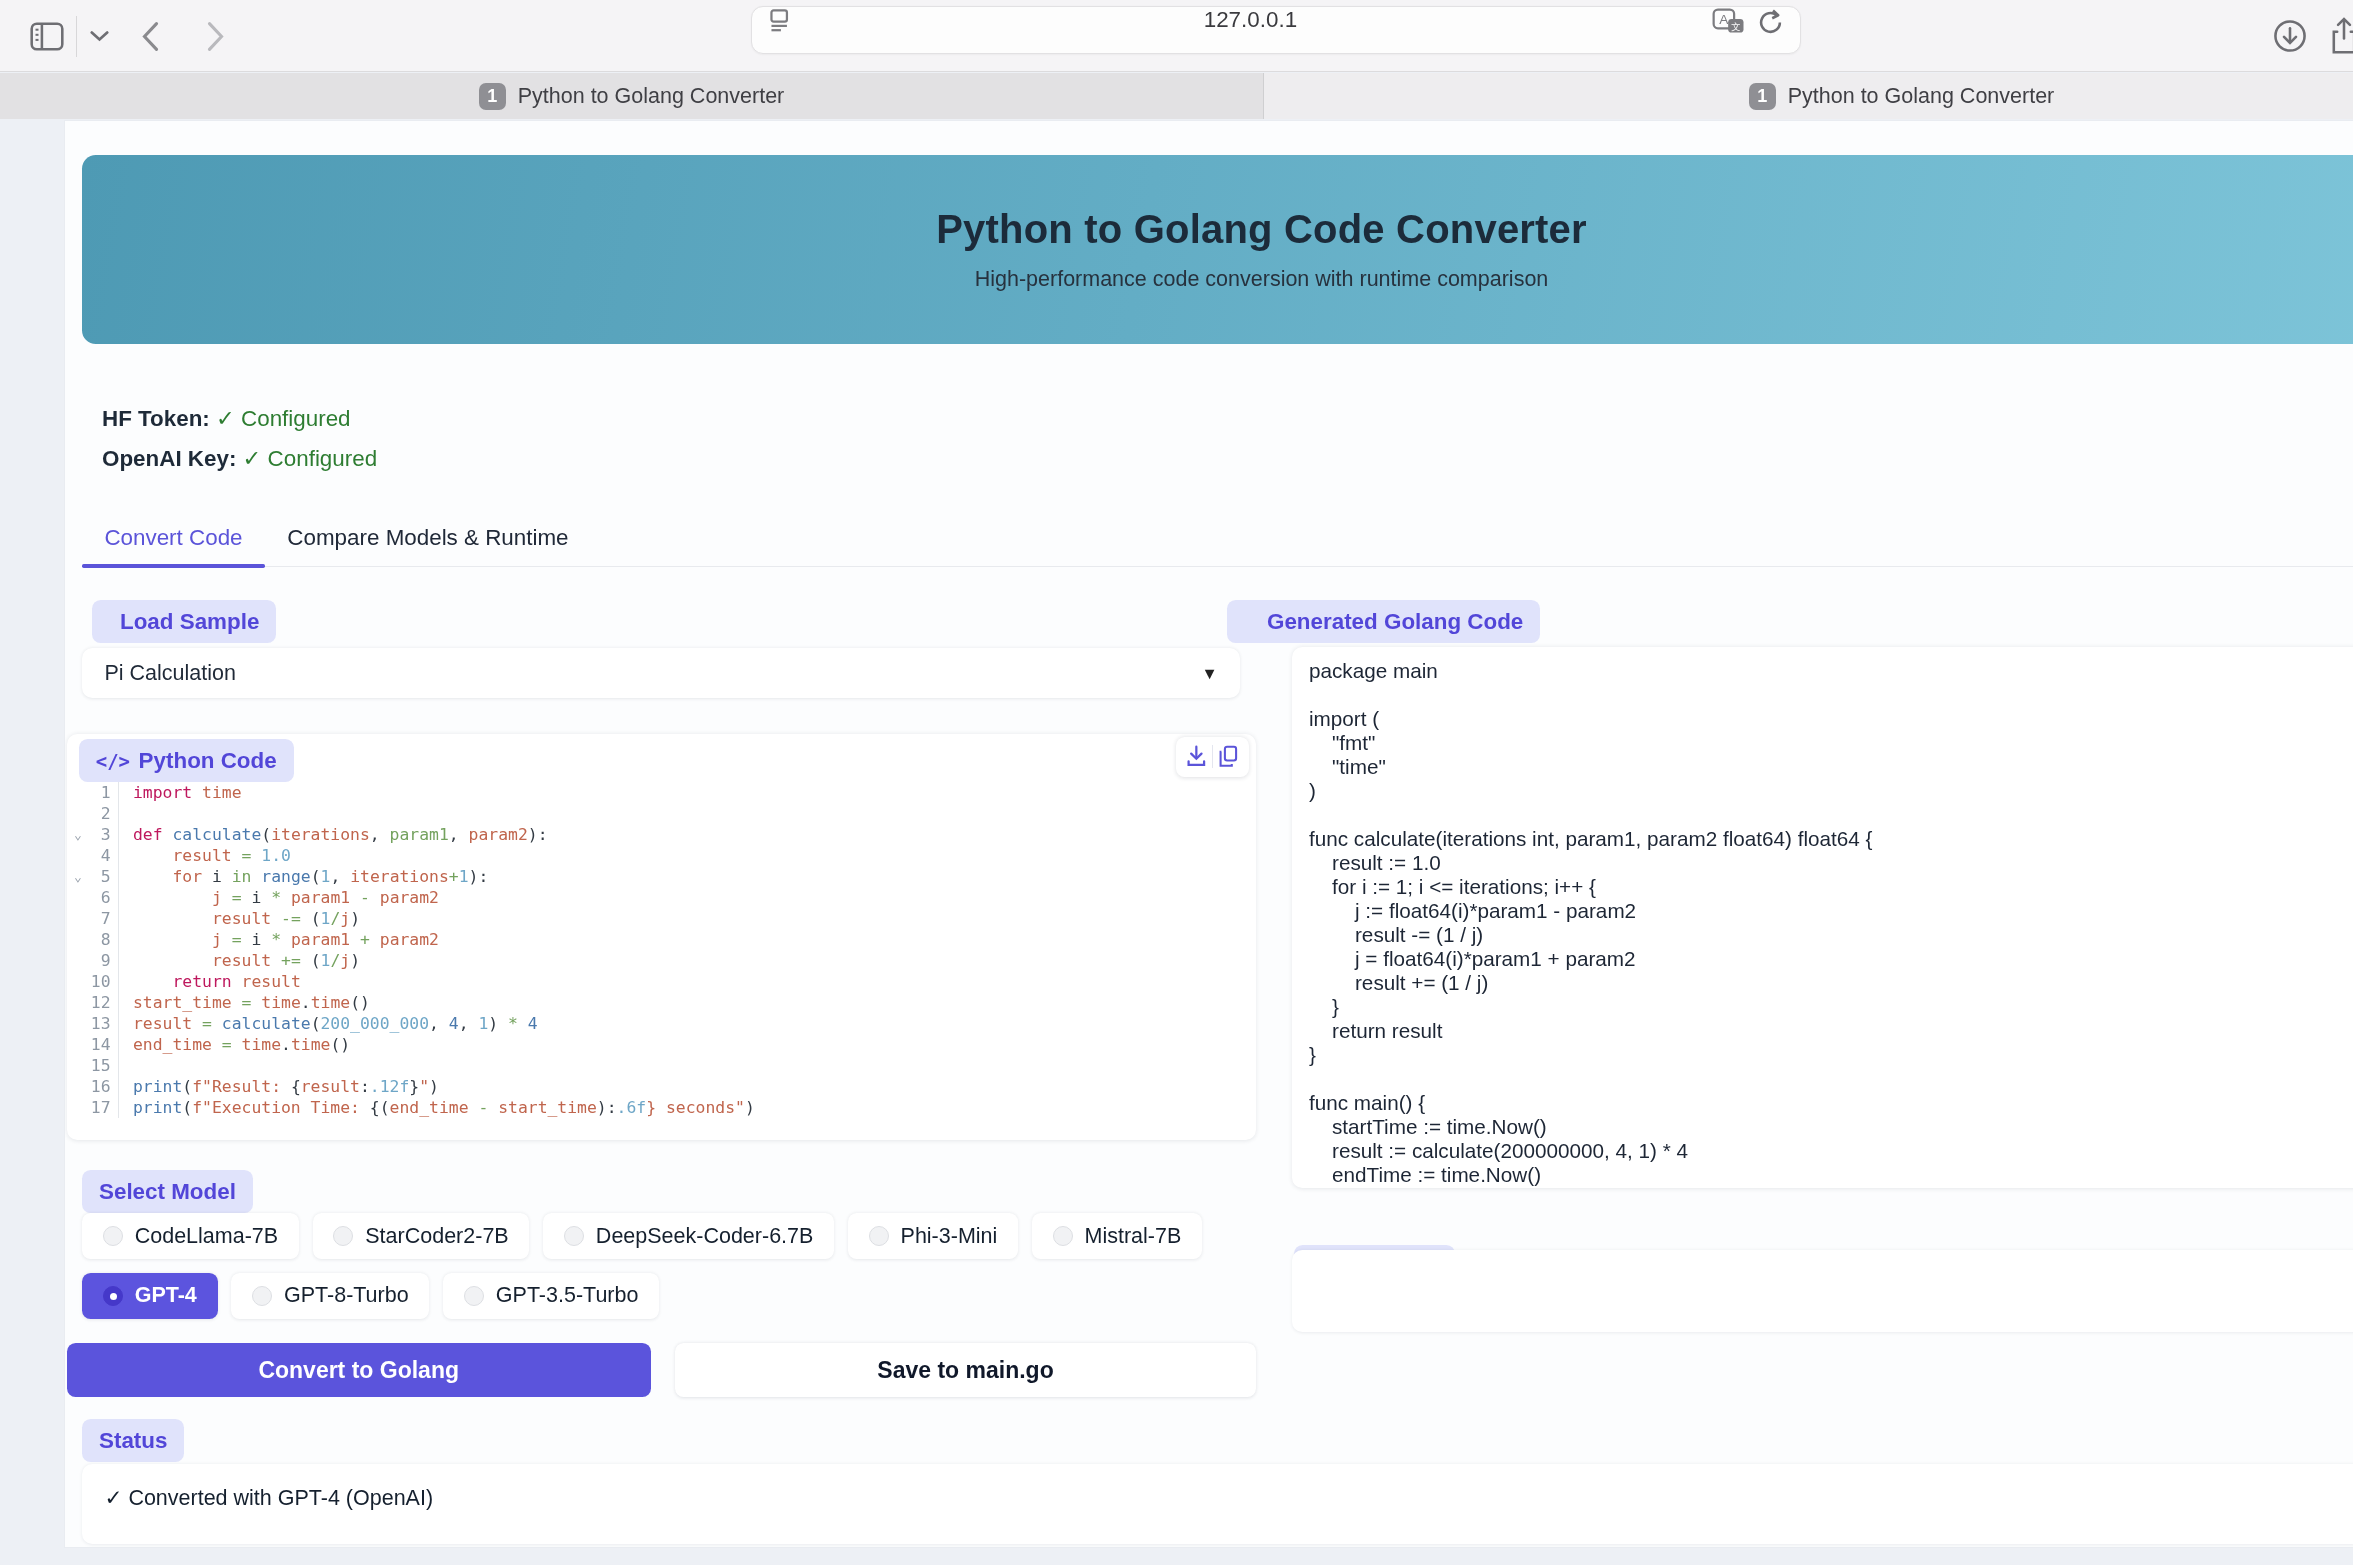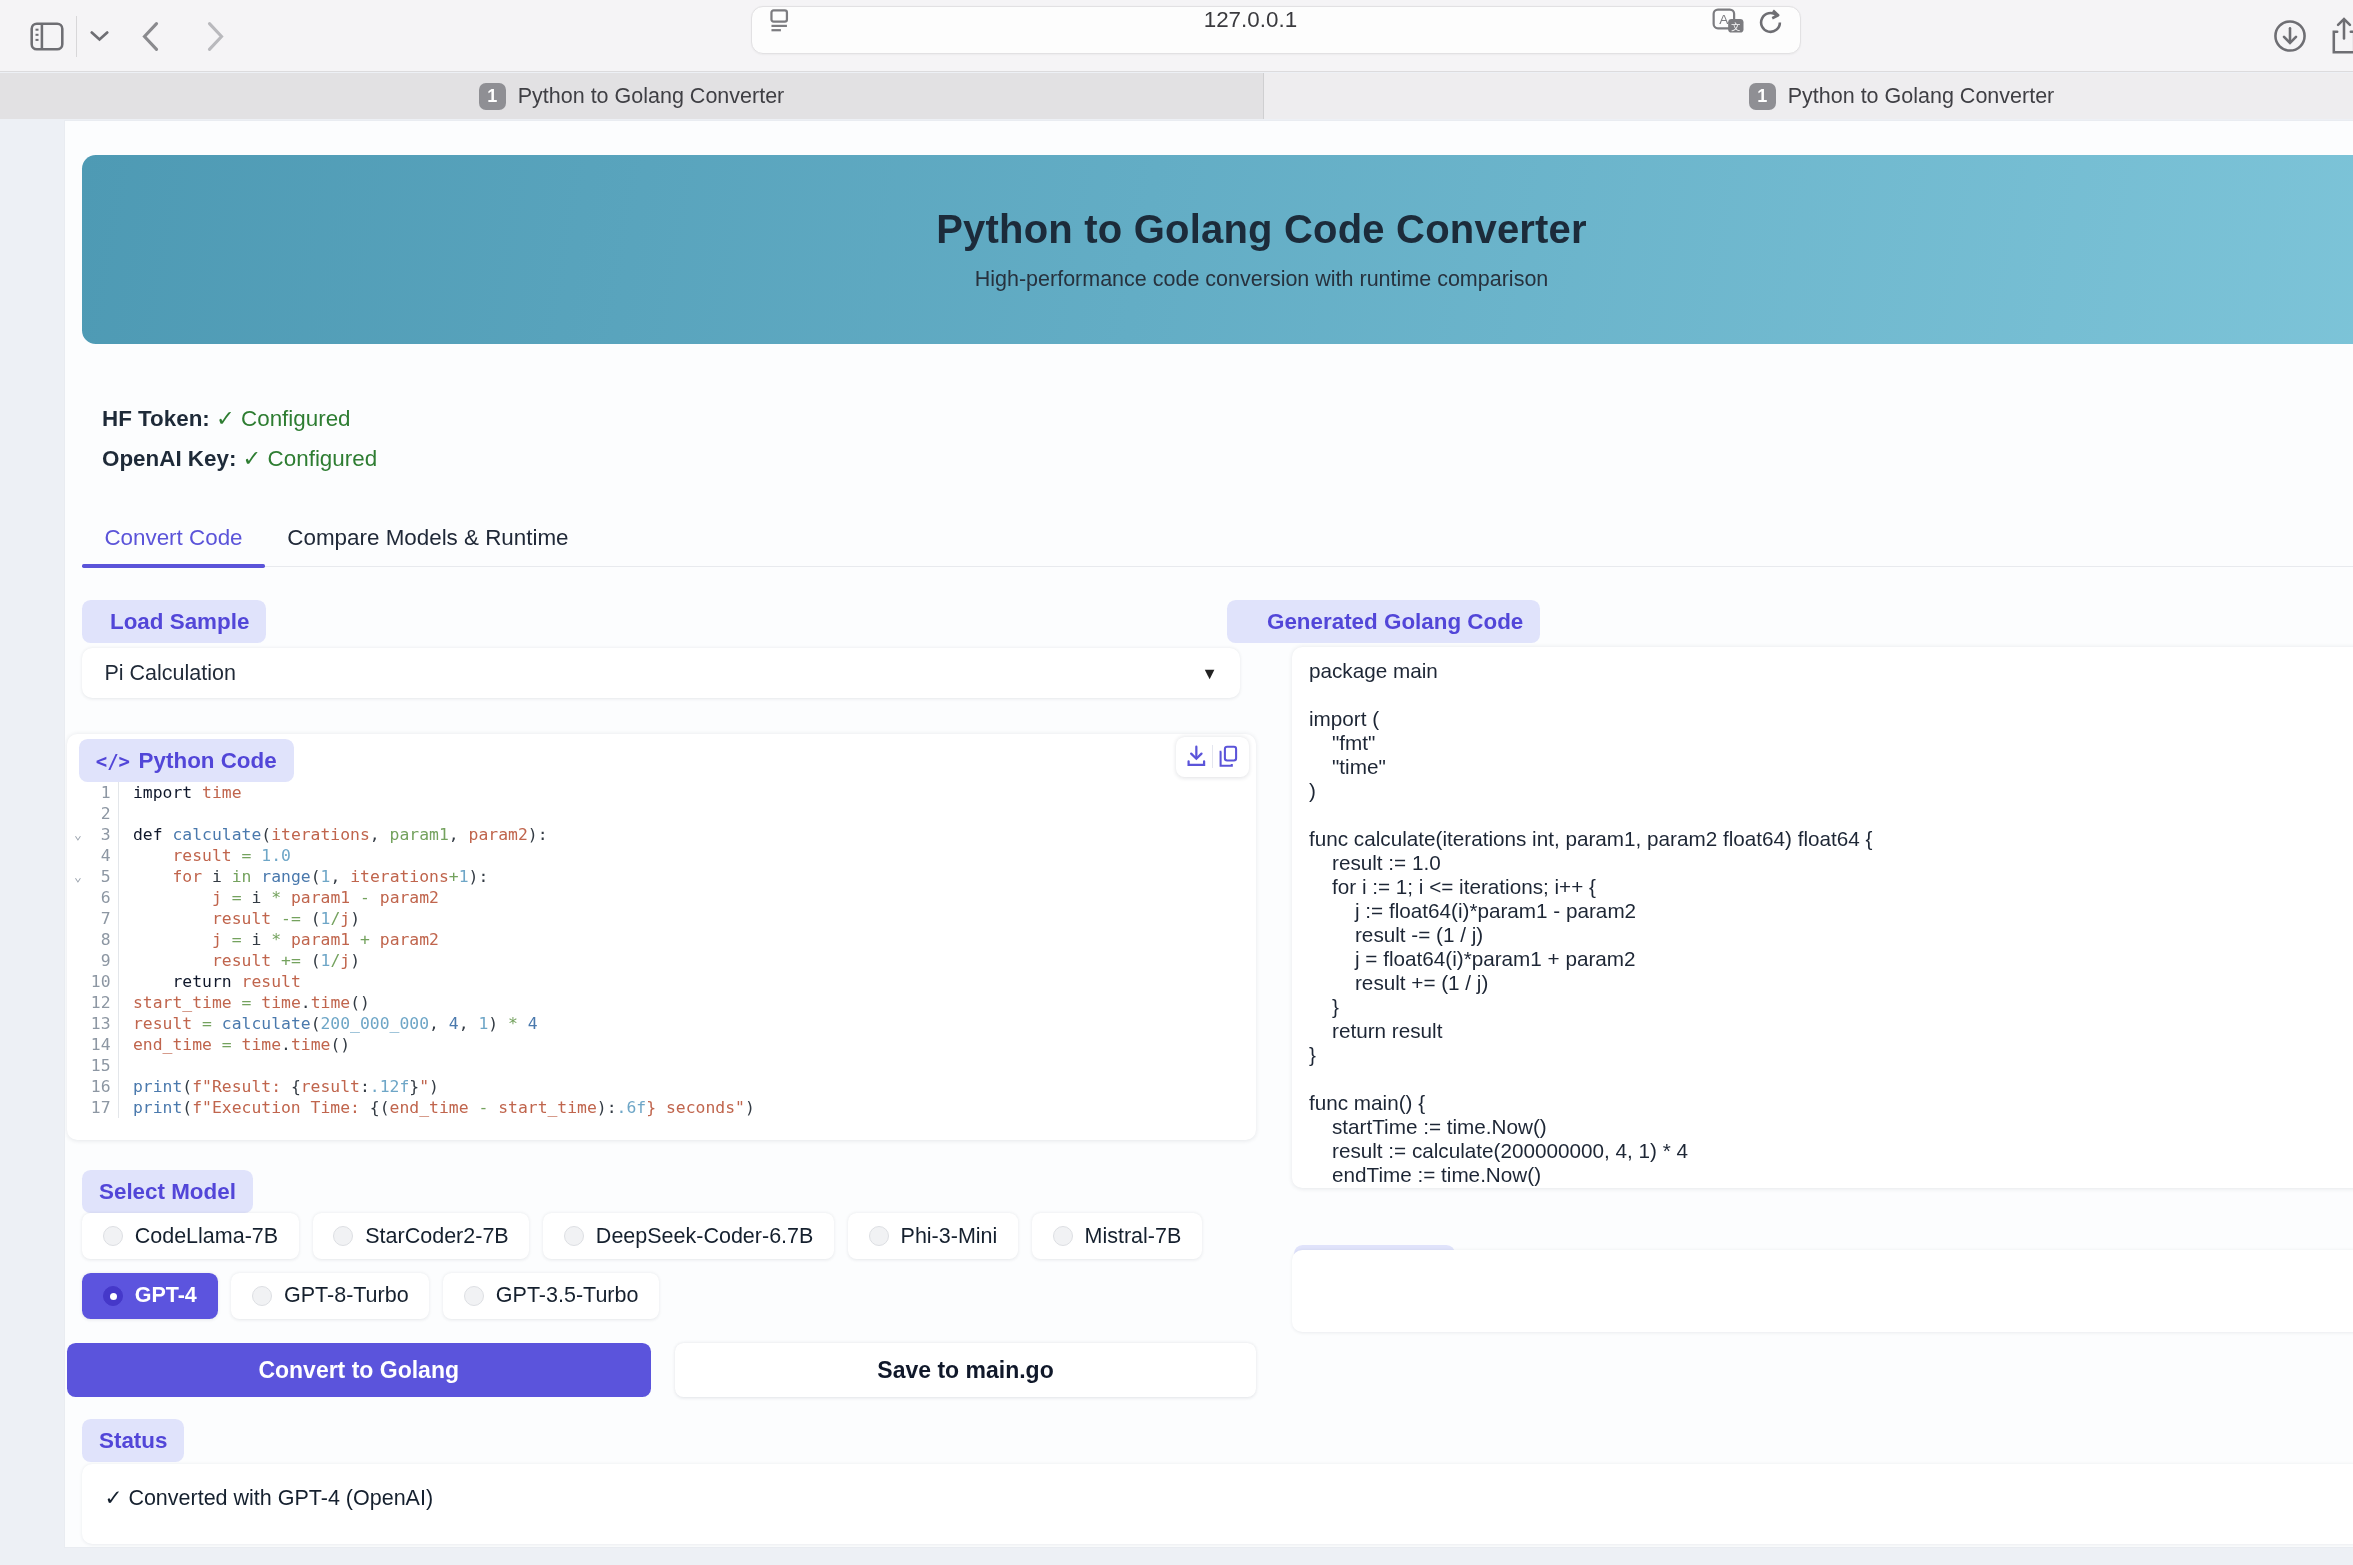--- a/index.html
+++ b/index.html
@@ -39,37 +39,37 @@
 
   .navtabs{position:absolute;left:17px;top:403px;width:2273px;height:43px;border-bottom:0.9px solid #e8eaee;display:flex;align-items:flex-end;}
   .navtab{font-size:22.4px;padding:0 22.4px 15.5px 22.4px;position:relative;cursor:default;}
   .navtab.active{color:var(--accent);}
   .navtab.active::after{content:"";position:absolute;left:0;right:0;bottom:-1.7px;height:3.4px;background:var(--accent);border-radius:1.7px;}
   .navtab:not(.active){color:#202938;}
 
   .chip-badge{display:inline-flex;align-items:center;gap:8.6px;background:var(--accent-bg);color:#5246d8;font-weight:bold;font-size:22.4px;border-radius:8.6px;padding:8.6px 17px;}
 
   
-  .lbadge-load{position:absolute;left:17px;top:479px;padding-left:28px;}
+  .lbadge-load{position:absolute;left:27px;top:479px;padding-left:28px;}
   .select-box{position:absolute;left:17px;top:527px;width:1158px;height:50px;background:#fff;border-radius:10.3px;box-shadow:0 0.9px 3.4px rgba(25,35,60,.10);display:flex;align-items:center;padding:0 22.4px;font-size:21.5px;color:#1f2937;}
   .select-box .caret{margin-left:auto;font-size:16.4px;color:#222;}
 
   .pycard{position:absolute;left:1.7px;top:613px;width:1189px;height:406px;background:#fff;border-radius:10.3px;box-shadow:0 0.9px 4.3px rgba(25,35,60,.10);}
   .pycard-head{position:absolute;left:12px;top:5.2px;}
   .pytools{position:absolute;right:6.9px;top:2.6px;height:40px;background:#fff;border-radius:8.6px;box-shadow:0 0.9px 4.3px rgba(25,35,60,.14);display:flex;align-items:center;padding:0 5.2px;}
   .pytool{width:31px;height:34px;display:flex;align-items:center;justify-content:center;color:var(--accent);}
   .pytool-sep{width:0.9px;height:22.4px;background:#e4e6ef;}
   .code-icon{font-family:"DejaVu Sans Mono",monospace;font-size:19px;font-weight:bold;}
 
   .pycode{position:absolute;left:0;top:48px;right:0;bottom:6.9px;font-family:"DejaVu Sans Mono",monospace;font-size:16.4px;overflow:hidden;}
   .pyrow{display:flex;height:21px;line-height:21px;white-space:pre;}
   .pyfold{width:22.4px;text-align:center;color:#97a0ab;font-size:13px;}
   .pynum{width:21.5px;text-align:right;color:#8d97a3;}
   .pygut{width:8.6px;border-right:0.9px solid #e3e6ea;margin-right:13.8px;}
-  .c-kw{color:#0f172a;} .c-fn{color:#4a79ad;} .c-id{color:#c0654d;} .c-op{color:#74a25e;}
+  .c-kw{color:#be185d;} .c-fn{color:#4a79ad;} .c-id{color:#c0654d;} .c-op{color:#74a25e;}
   .c-num{color:#6ea6c7;} .c-num2{color:#4a79ad;} .c-pl{color:#333b44;} .c-str{color:#c0654d;}
 
   .lbadge-model{position:absolute;left:17px;top:1049px;}
   .chips{position:absolute;left:17px;top:1092px;width:1179px;display:flex;flex-wrap:wrap;gap:13.8px;align-items:center;}
   .chip{height:46px;border-radius:8.6px;background:#fff;box-shadow:0 0.9px 3.4px rgba(25,35,60,.10);display:flex;align-items:center;gap:12px;padding:0 20.7px;font-size:21.5px;color:#15202e;}
   .chip .radio{width:20px;height:20px;border-radius:50%;background:#f1f2f4;border:0.9px solid #dddfe3;}
   .chip.selected{background:#5c54de;color:#fff;font-weight:bold;}
   .chip.selected .radio{background:#4538c9;border-color:#4538c9;position:relative;}
   .chip.selected .radio::after{content:"";position:absolute;left:6px;top:6px;width:7.7px;height:7.7px;border-radius:50%;background:#fff;}
 

